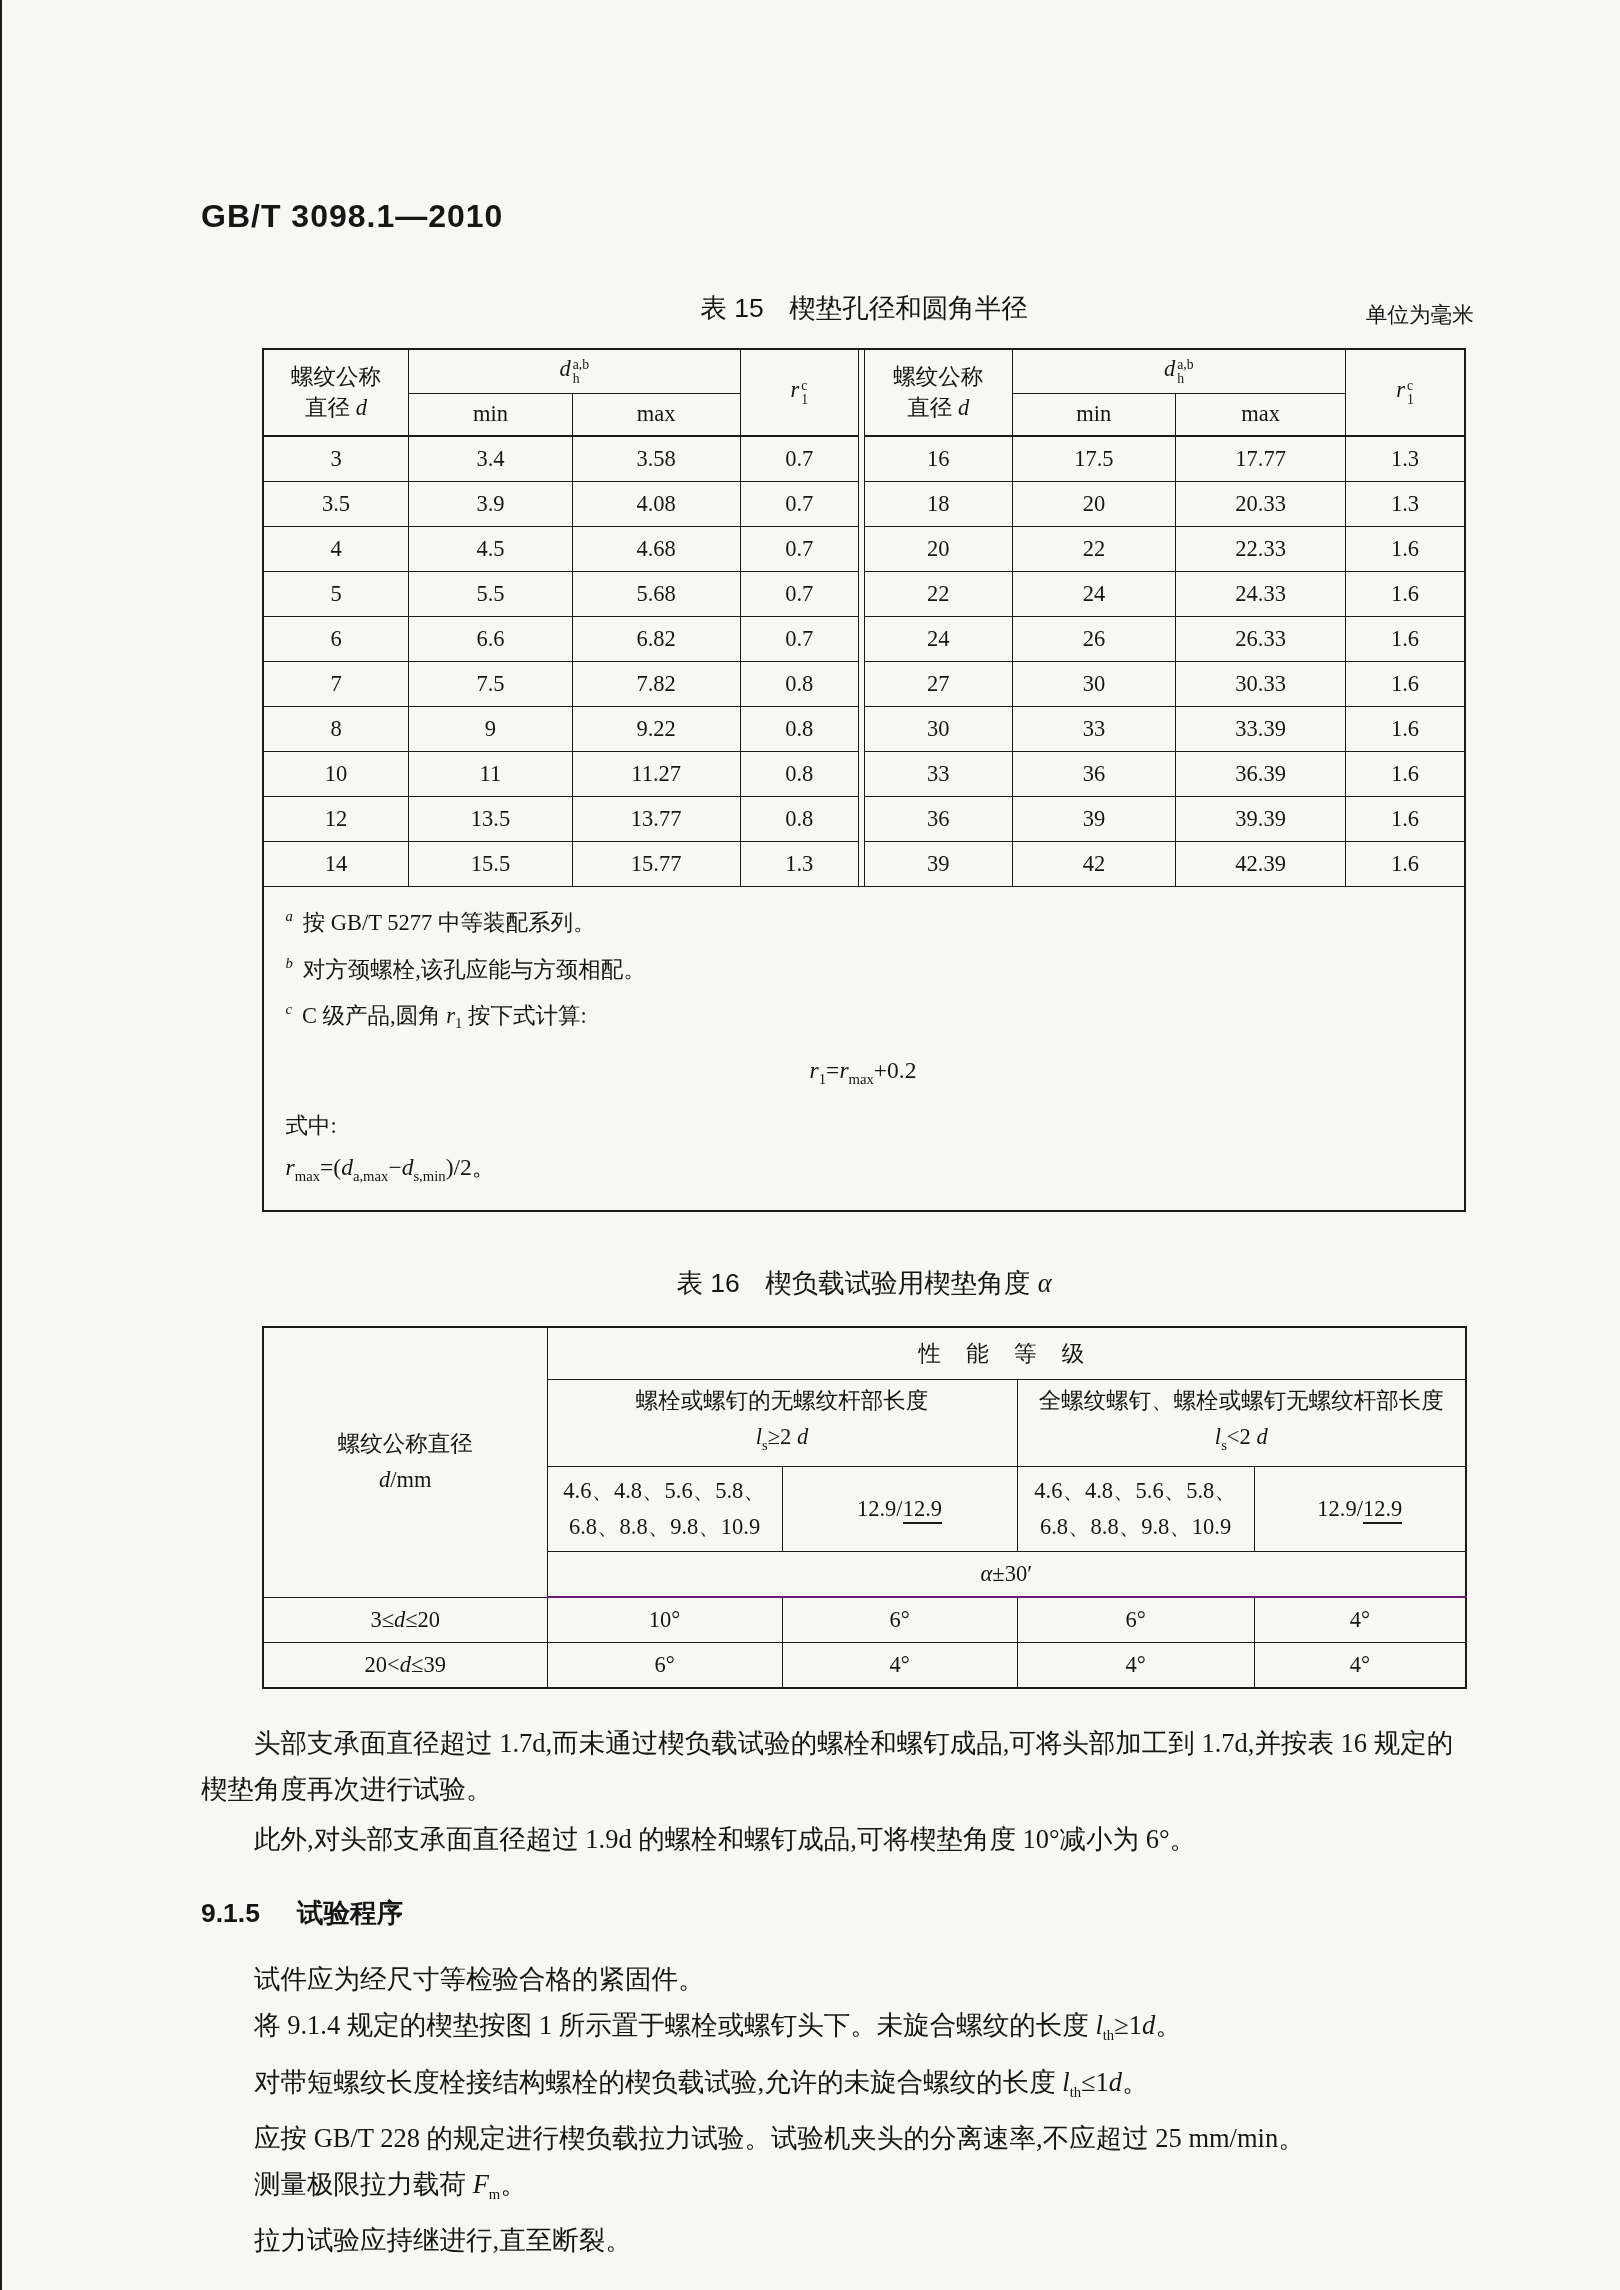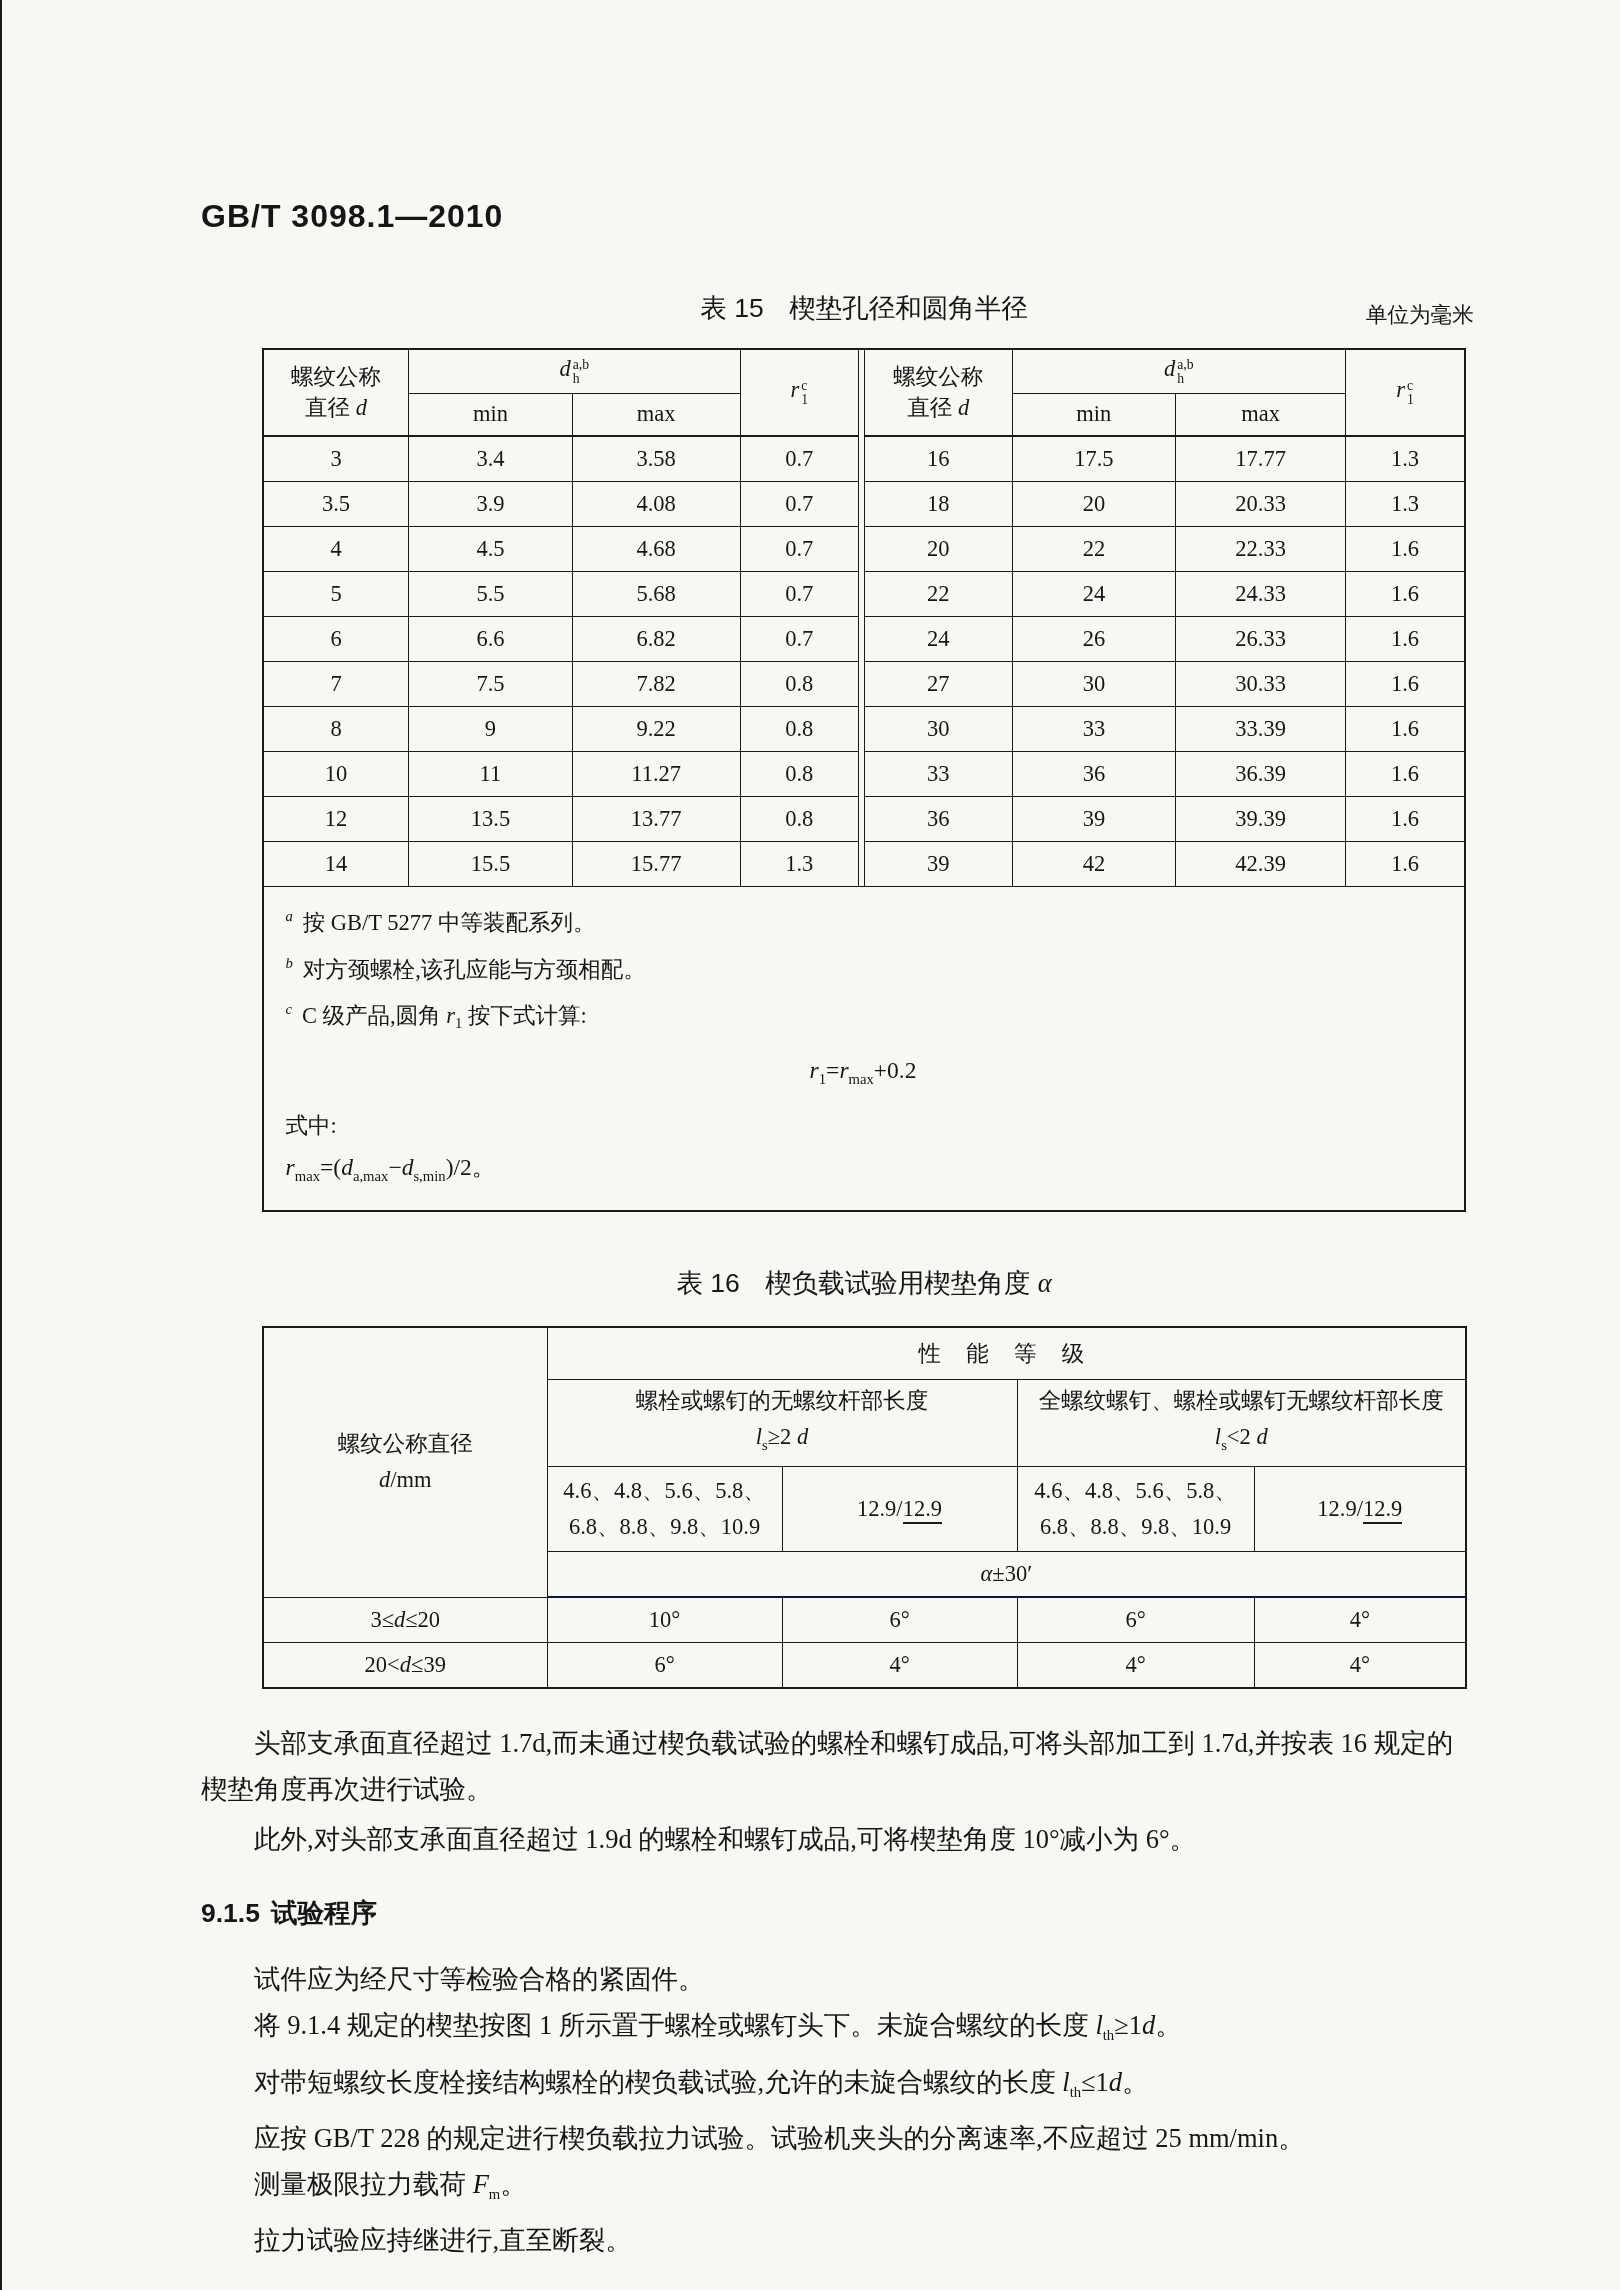--- a/index.html
+++ b/index.html
@@ -59,33 +59,33 @@
   .fnotes sup{font-style:italic;margin-right:9.8px;}
   .formula-center{text-align:center;line-height:54px;font-size:23.5px;}
   .formula-left{line-height:43px;font-size:23.5px;}
   
   .t16{margin-top:25.5px;width:1204px;}
   .t16 .r1 td{height:51px;}
   .t16 .r2 td{height:86px;}
   .t16 .r3 td{height:84px;}
   .t16 .r4 td{height:44px;}
   .t16 .dr td{height:44px;}
-  .t16 .alpha-row td{border-bottom:2px solid #0f172a;}
+  .t16 .alpha-row td{border-bottom:2px solid #701a75;}
   .perf{letter-spacing:9.8px;}
   .twoline div{line-height:36px;}
   .dul{border-bottom:2.9px double #1b1b1b;padding-bottom:1px;}
   
   .para{font-size:26.5px;line-height:46px;text-indent:2em;}
   .p1{margin-top:31px;}
   .p2{margin-top:3.9px;}
   .sec-head{
     margin-top:33px;font-family:"Liberation Sans", sans-serif;
     font-weight:bold;font-size:26.5px;
   }
-  .sec-num{margin-right:11px;}
+  .sec-num{margin-right:37px;}
   .proc{margin-top:25.5px;}
   .proc .line{font-size:26.5px;line-height:46px;text-indent:2em;}
   .pageno{margin-top:25.5px;margin-left:-9.8px;font-size:25.5px;}
 </style>
 </head>
 <body>
 
 <div class="page">
   <div class="content">
 

